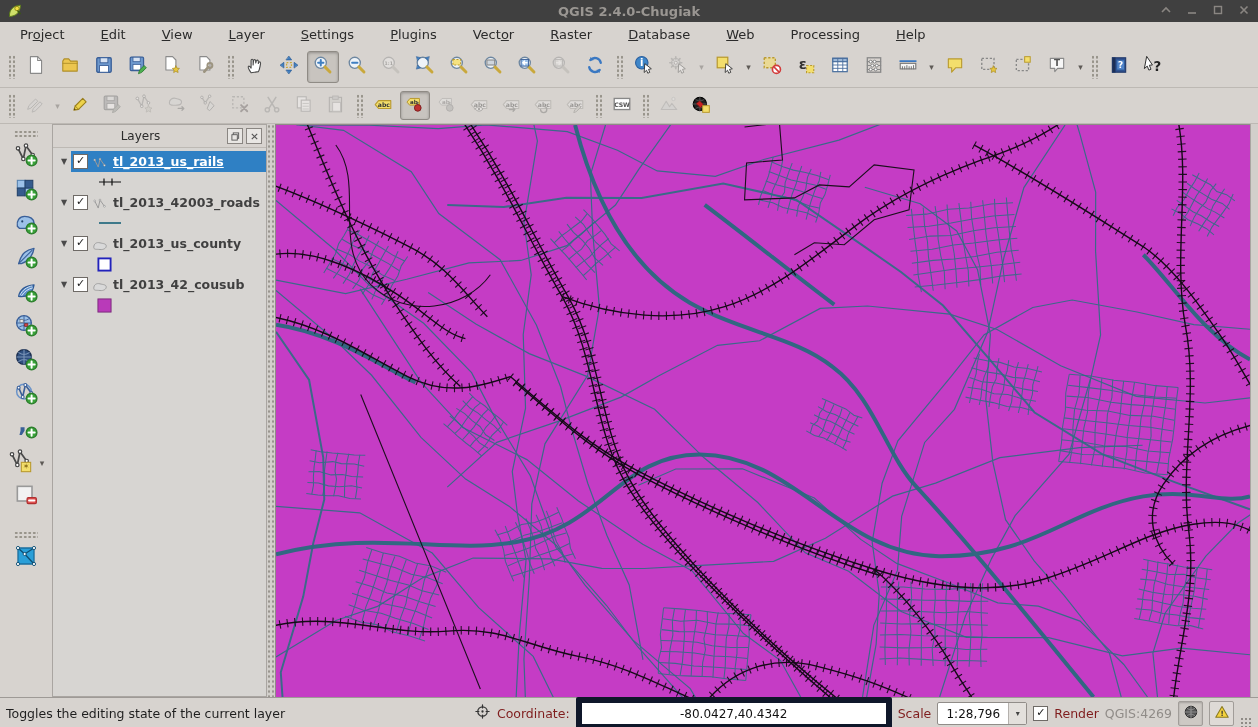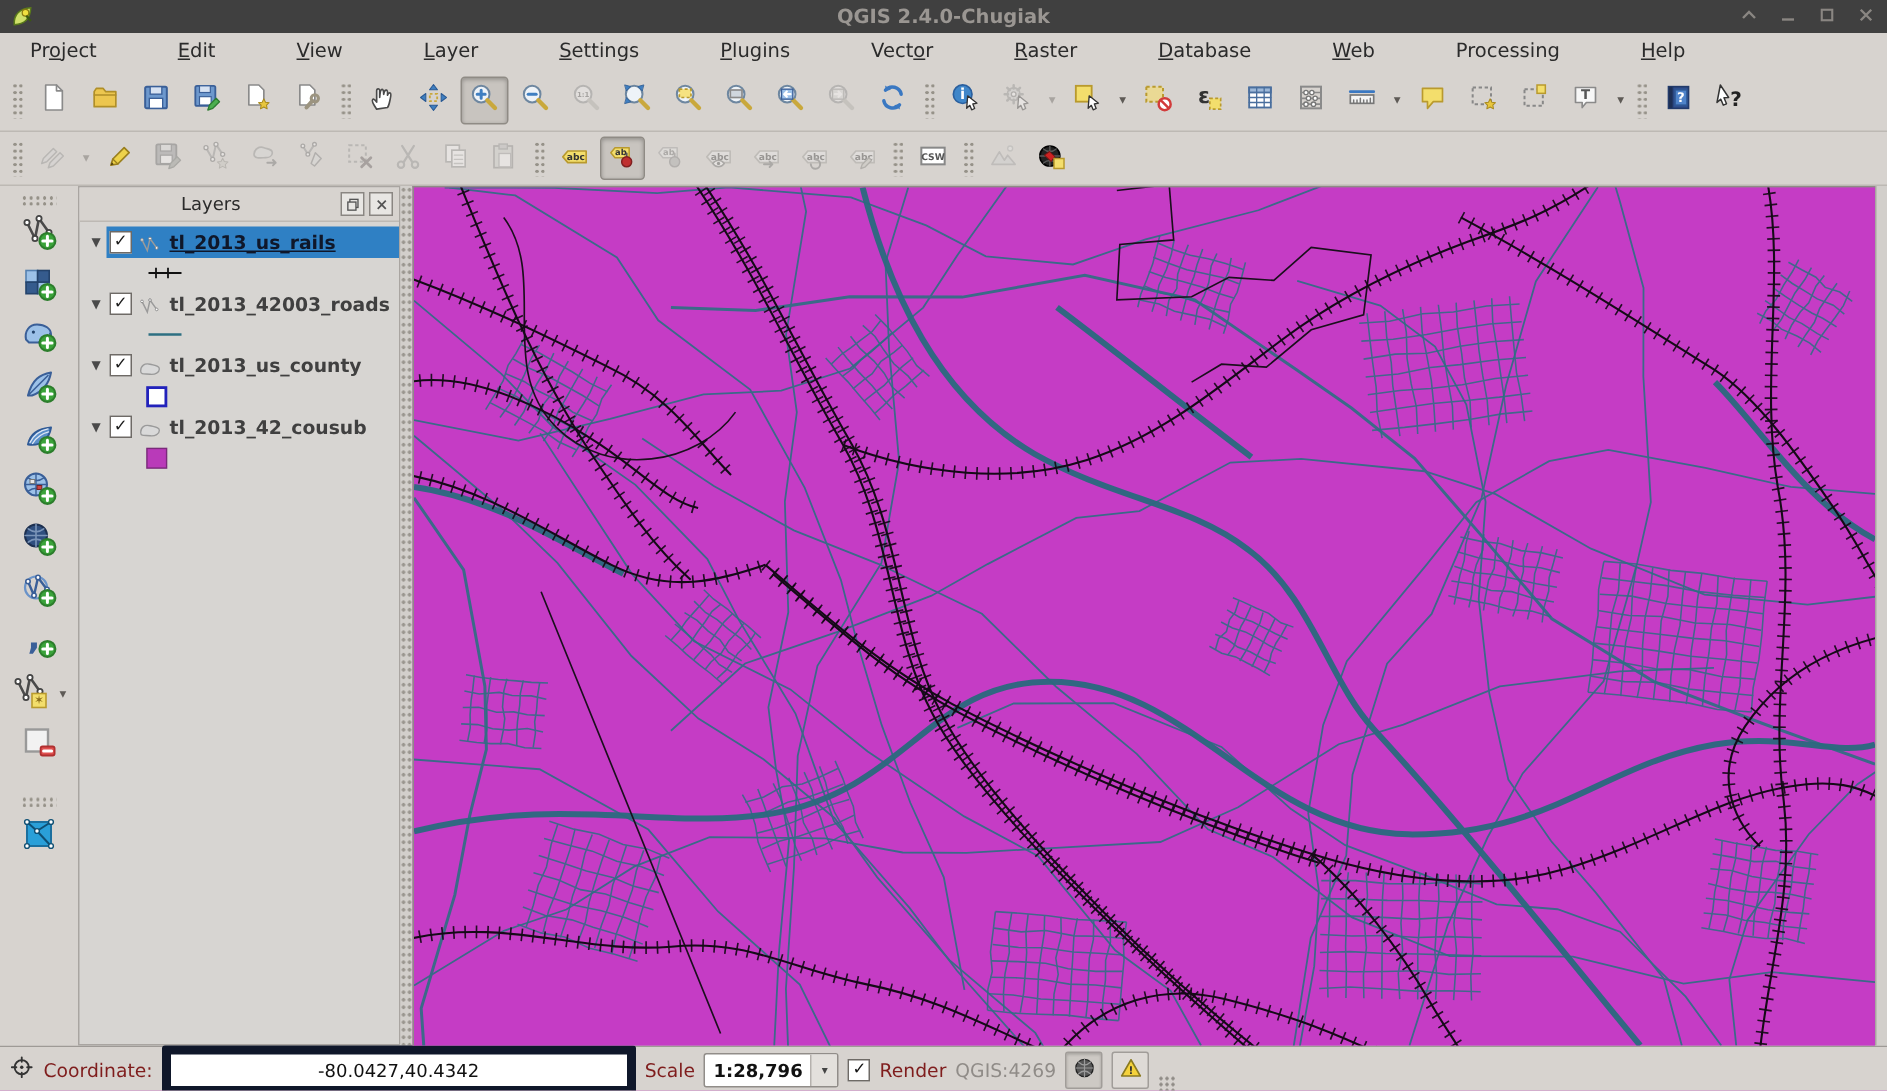--- a/index.html
+++ b/index.html
@@ -2,21 +2,21 @@
 <html><head>
 <meta charset="utf-8">
 <style>
   html,body{margin:0;padding:0;}
   body{width:1258px;height:727px;overflow:hidden;font-family:"DejaVu Sans","Liberation Sans",sans-serif;background:#d7d3cf;position:relative;-webkit-user-select:none;user-select:none;}
   .titlebar{height:22px;background:#404040;position:relative;display:flex;align-items:center;}
   .titlebar .logo{position:absolute;left:6px;top:2px;width:18px;height:18px;}
   .titlebar .title{flex:1;text-align:center;font-size:13px;font-weight:bold;color:#9a9692;}
   .winbtns{position:absolute;right:6px;top:2px;display:flex;gap:10px;}
   .winbtn{width:16px;height:16px;display:flex;align-items:center;justify-content:center;cursor:default;}
-  .menubar{height:24px;display:flex;align-items:center;padding-left:20px;gap:54px;background:#d7d3cf;}
+  .menubar{height:24px;display:flex;align-items:center;padding-left:20px;gap:36px;background:#d7d3cf;}
   .menu-item{font-size:13px;color:#2b2b2b;cursor:default;}
   .menu-item u{text-decoration:underline;}
   .toolbar{display:flex;align-items:center;background:#d7d3cf;border-bottom:1px solid #bdb9b4;}
   #toolbar-row1{height:41px;padding-left:4px;}
   #toolbar-row2{height:35px;padding-left:4px;}
   .tbtn{width:30px;height:30px;border-radius:3px;display:flex;align-items:center;justify-content:center;margin:0 1px;border:1px solid transparent;}
   #toolbar-row2 .tbtn{width:28px;height:27px;}
   .tbtn.active{background:#c8c4bf;border:1px solid #8f8b85;box-shadow:inset 0 1px 3px rgba(0,0,0,.28);}
   .tbtn.disabled svg{opacity:.38;filter:grayscale(.95);}
   .dd{width:13px;font-size:9px;color:#5e5a56;text-align:center;}
@@ -30,35 +30,35 @@
   .gapv{height:14px;}
   .panel{width:213px;background:#d7d5d2;border:1px solid #a9a5a1;display:flex;flex-direction:column;}
   .panel-header{height:20px;display:flex;align-items:center;padding:1px 4px;background:#d7d3cf;border-bottom:1px solid #bdb9b4;}
   .panel-title{flex:1;font-size:12px;color:#2b2b2b;text-align:center;}
   .phbtn{width:14px;height:14px;border:1px solid #8a8682;background:#e8e6e3;display:flex;align-items:center;justify-content:center;font-size:9px;color:#4a4a4a;margin-left:3px;}
   .layer-tree{padding-top:3px;}
   .layer-row{display:flex;align-items:center;height:21px;padding-left:4px;}
   .layer-row .arrow{width:14px;font-size:8px;color:#4a4a4a;text-align:center;}
   .lrbody{display:flex;align-items:center;flex:1;height:21px;padding-left:2px;}
   .layer-row.selected .lrbody{background:#2f80c4;}
-  .layer-row.selected .lname{color:#0f172a;text-decoration:underline;text-align:right;}
+  .layer-row.selected .lname{color:#ffffff;text-decoration:underline;text-align:right;}
   .cb{width:13px;height:13px;background:#fff;border:1px solid #6e6a66;font-size:11px;line-height:12px;text-align:center;color:#1a1a1a;margin-right:4px;flex:none;}
   .geo{width:18px;height:14px;margin-right:3px;flex:none;}
   .lname{font-size:12.5px;font-weight:bold;color:#404040;white-space:nowrap;}
   .sym-row{height:20px;display:flex;align-items:center;padding-left:44px;}
   .splitter{width:8px;background-color:#d2cfcb;background-image:radial-gradient(circle,#9a968f 1px,rgba(0,0,0,0) 1.3px);background-size:4px 5px;}
   .mapwrap{flex:1;position:relative;border-top:1px solid #8f8b87;border-left:1px solid #8f8b87;background:#c53cc5;}
   .mapwrap svg{position:absolute;left:0;top:0;width:100%;height:100%;}
   .rightstrip{width:7px;background:#d2cfcb;border-left:1px solid #a9a5a1;}
   .statusbar{height:31px;background:#d7d3cf;border-top:1px solid #9e9a96;display:flex;align-items:center;padding:0 6px;gap:6px;}
   .status-msg{font-size:12.5px;color:#1f1f1f;flex:1;white-space:nowrap;}
   .slabel{font-size:12.5px;color:#7f1d1d;}
   .coord-input{width:300px;height:19px;border:6px solid #0f172a;border-radius:2px;background:#fff;text-align:center;font-size:12px;font-family:"DejaVu Sans","Liberation Sans",sans-serif;color:#111;}
   .scale-combo{display:flex;align-items:center;height:21px;border:1px solid #918d89;border-radius:2px;background:#fff;}
-  .scale-combo .sval{width:70px;text-align:center;font-size:12px;color:#111;font-weight:bold;}
+  .scale-combo .sval{width:70px;text-align:center;font-size:12px;color:#111;}
   .scale-combo .sarrow{width:17px;height:100%;border-left:1px solid #b5b1ad;background:#e3e0dc;display:flex;align-items:center;justify-content:center;font-size:8px;color:#444;}
   .chk{width:13px;height:13px;background:#fff;border:1px solid #6e6a66;font-size:11px;line-height:12px;text-align:center;color:#111;}
   .epsg{font-size:12.5px;color:#908c88;}
   .sbtn{width:23px;height:23px;border:1px solid #a19d99;border-radius:2px;background:#cdc9c4;display:flex;align-items:center;justify-content:center;box-shadow:inset 0 1px 2px rgba(0,0,0,.2);}
   .grip{width:12px;height:12px;background-image:radial-gradient(circle,#8f8b86 1px,rgba(0,0,0,0) 1.2px);background-size:4px 4px;align-self:flex-end;}
   svg text{font-family:"DejaVu Sans","Liberation Sans",sans-serif;}
 </style>
 </head>
 <body>
 
@@ -983,20 +983,21 @@
           <path d="M981,300 C940,310 910,330 890,360 C870,390 880,420 900,440" stroke="#150a17" stroke-width="8.5" fill="none" stroke-dasharray="1.1 6.5" opacity=".92"></path>
           <path d="M600,445 C630,470 660,510 680,545 C690,562 695,568 700,577" stroke="#150a17" stroke-width="1.4" fill="none"></path>
           <path d="M600,445 C630,470 660,510 680,545 C690,562 695,568 700,577" stroke="#150a17" stroke-width="8.5" fill="none" stroke-dasharray="1.1 6.5" opacity=".92"></path>
         </g>
       </svg>
   </div>
   <div class="rightstrip"></div>
 </div>
 
 <div class="statusbar">
+  <span class="status-msg">Toggles the editing state of the current layer</span>
   <span><svg viewBox="0 0 18 18" width="17" height="17">
         <circle cx="9" cy="9" r="5" fill="none" stroke="#333" stroke-width="1.3"></circle>
         <path d="M9 2v3.2M9 12.8V16M2 9h3.2M12.8 9H16" fill="none" stroke="#333" stroke-width="1.3" stroke-linecap="round" stroke-linejoin="round"></path>
         <circle cx="9" cy="9" r="1.2" fill="#333" stroke="none" stroke-width="1"></circle>
       </svg></span>
   <span class="slabel">Coordinate:</span>
   <input class="coord-input" value="-80.0427,40.4342" style="">
   <span class="slabel">Scale</span>
   <span class="scale-combo">
     <span class="sval">1:28,796</span>

